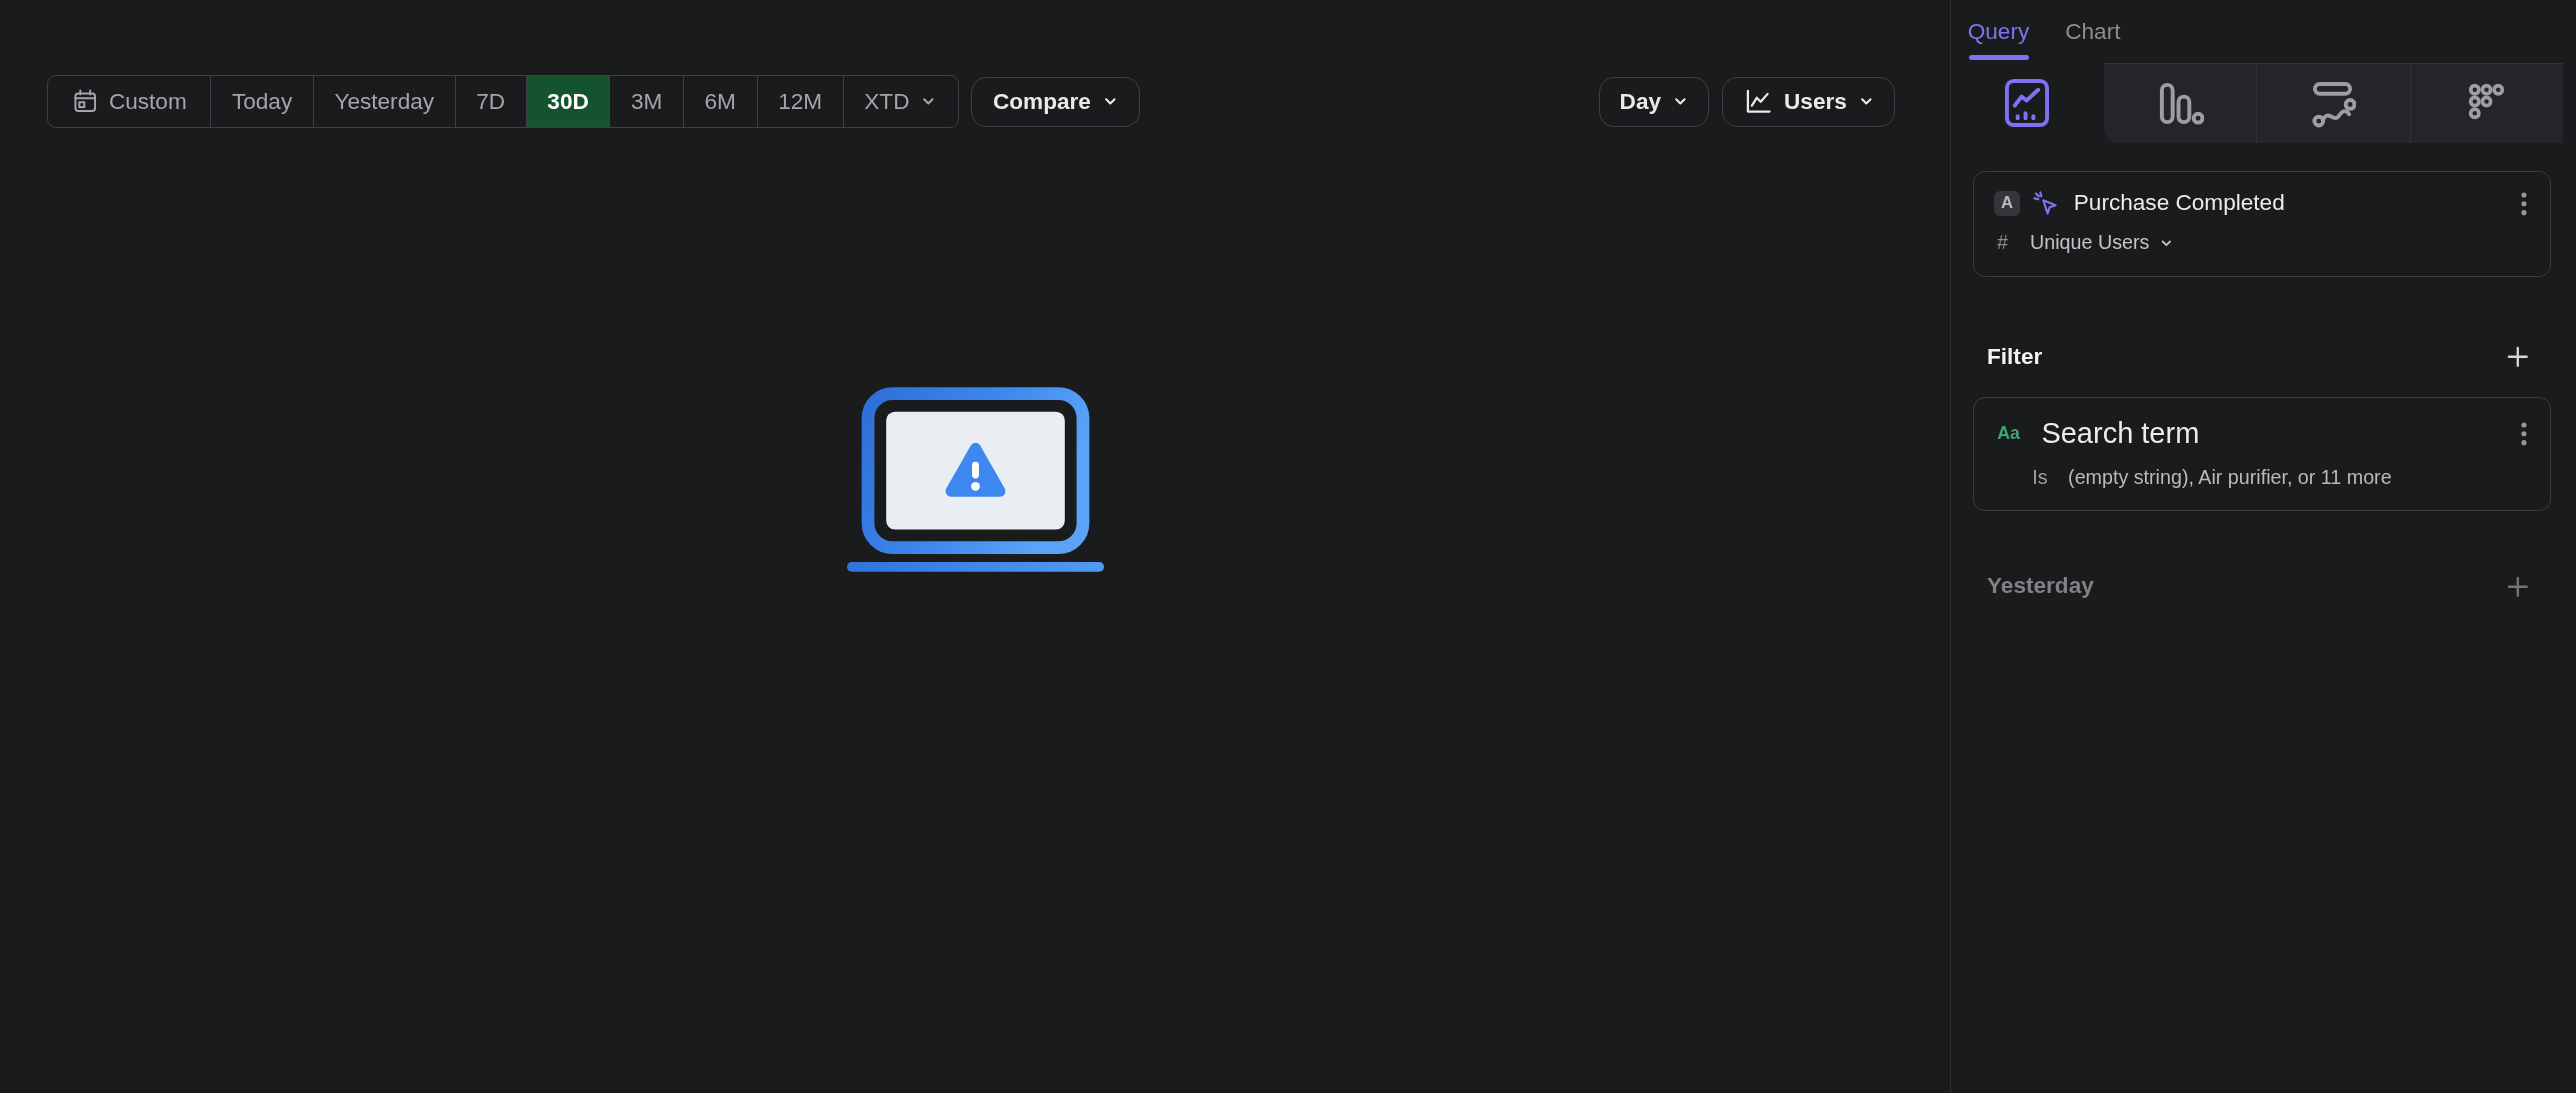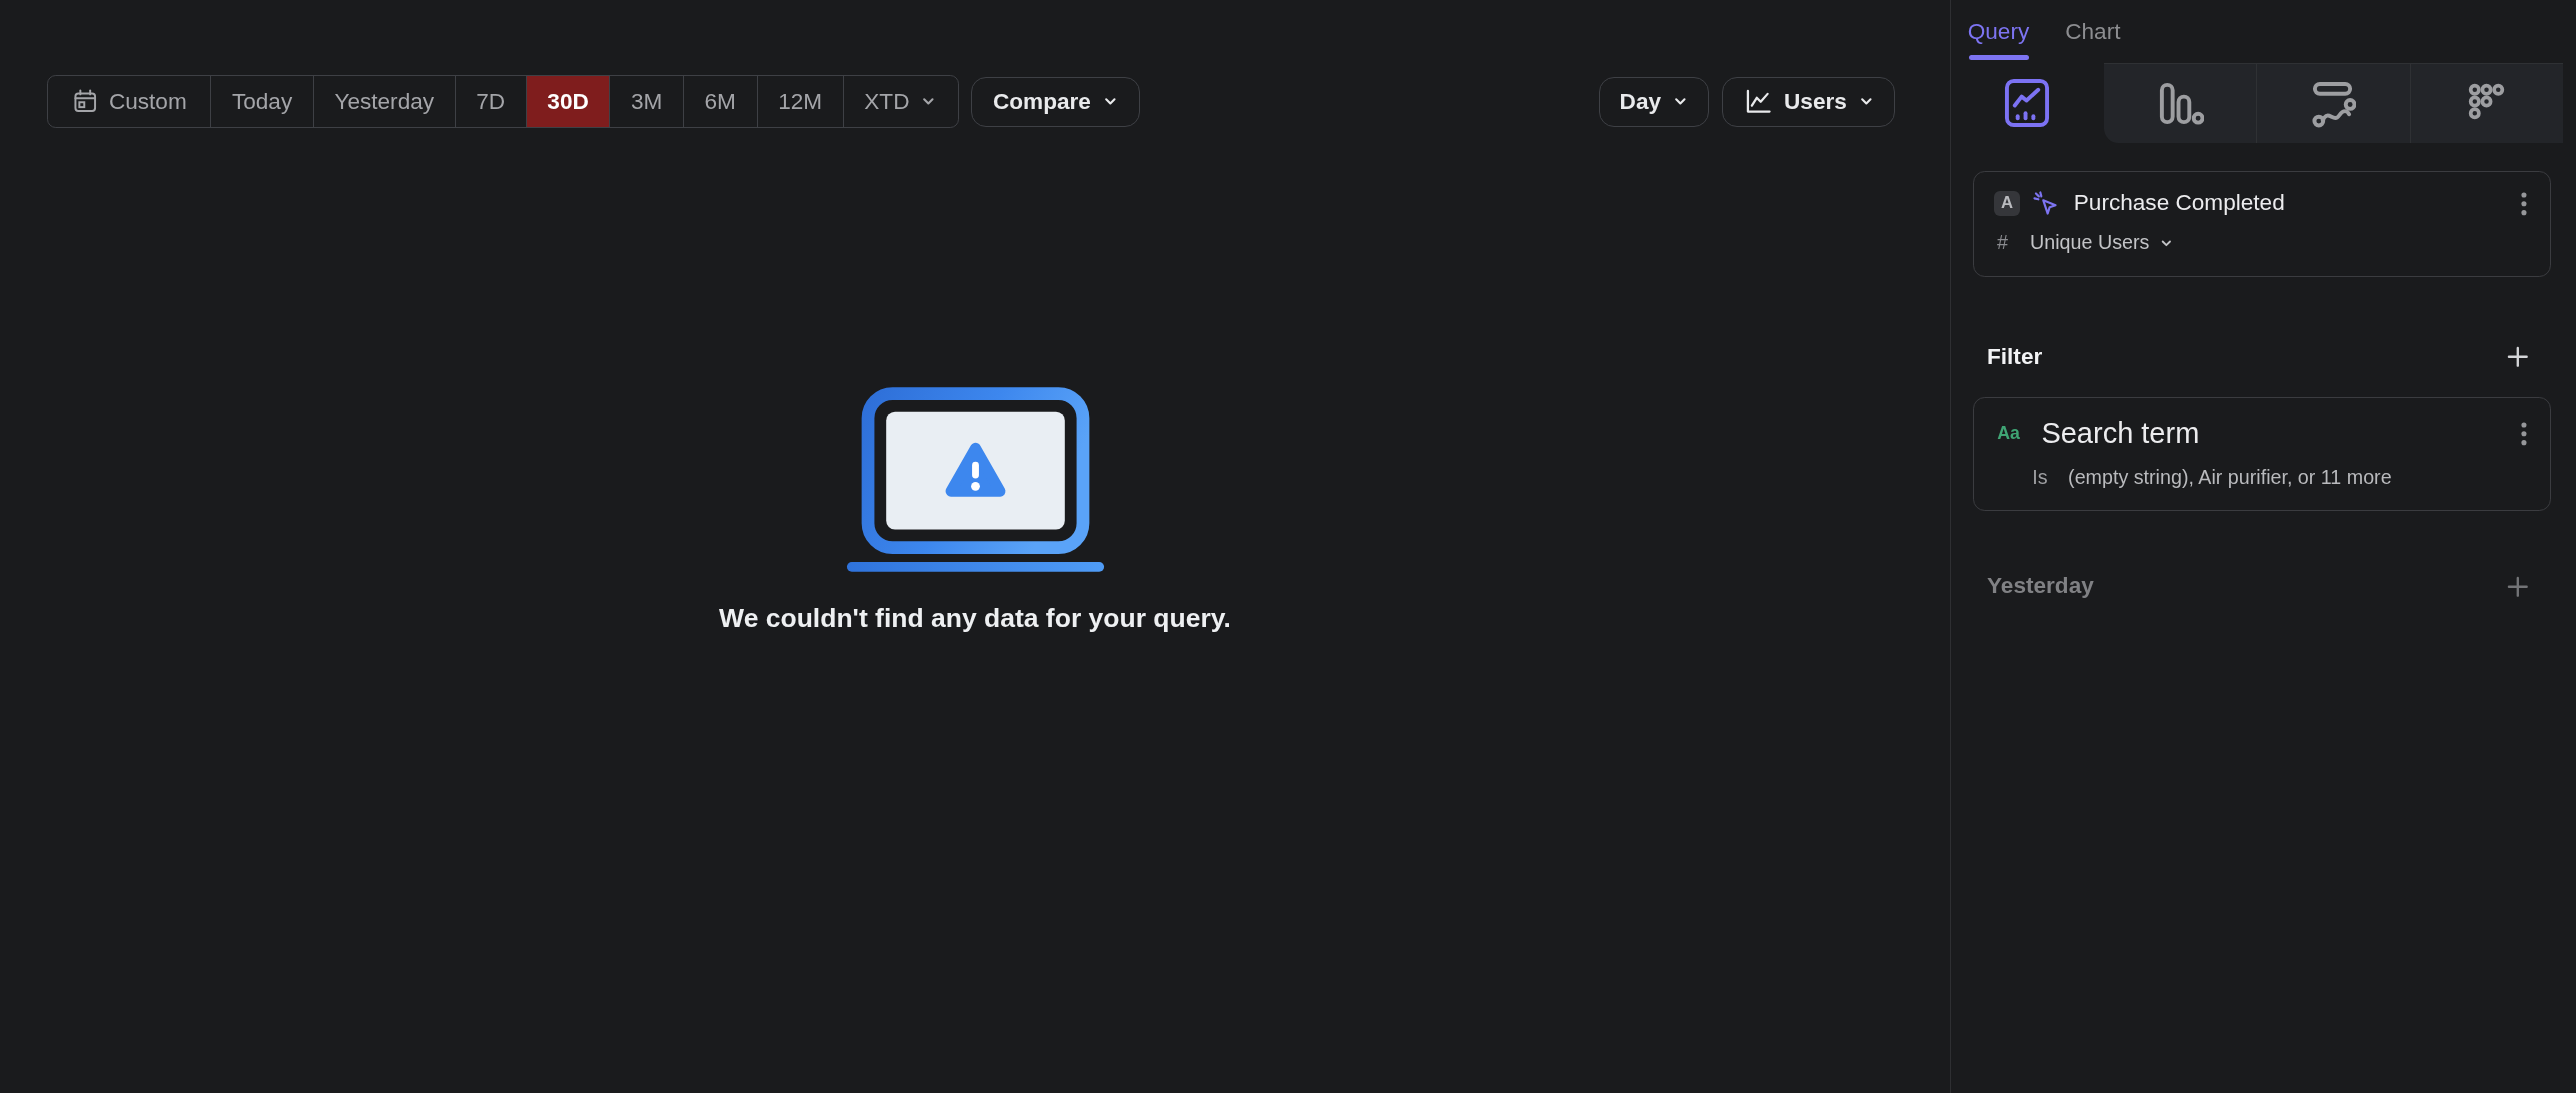--- a/index.html
+++ b/index.html
@@ -18,21 +18,21 @@
     display:flex; justify-content:space-between; align-items:center; }
   .tb-group { display:flex; align-items:center; }
 
   .segmented { display:flex; align-items:stretch; height:53px;
     border:1px solid #3e4045; border-radius:8.8px; overflow:hidden; }
   .seg-btn { display:flex; align-items:center; justify-content:center; gap:10.8px;
     padding:0 20.6px; font-size:22.6px; color:#a4a5a9; background:transparent;
     border:none; border-left:1px solid #3e4045; cursor:pointer; white-space:nowrap;
     font-family:inherit; }
   .seg-btn:first-child { border-left:none; padding:0 23.6px; }
-  .seg-btn.selected { background:#7f1d1d; color:#ffffff; font-weight:700; }
+  .seg-btn.selected { background:#14532d; color:#ffffff; font-weight:700; }
 
   .btn { height:50px; display:flex; align-items:center; gap:10.8px;
     border:1px solid #3e4045; border-radius:15px; padding:0 19.7px;
     font-size:22.6px; color:#e9eaec; font-weight:600; background:transparent;
     cursor:pointer; white-space:nowrap; font-family:inherit; }
   .compare-btn { margin-left:12.8px; padding:0 20.6px; }
   .line-btn { margin-left:12.8px; }
 
   .chev { flex:0 0 auto; }
 
@@ -176,21 +176,20 @@
           <stop offset="1" stop-color="#4f9cf6"></stop>
         </linearGradient>
       </defs>
       <rect x="25.5" y="8.5" width="219" height="157" rx="25" fill="none" stroke="url(#lapg)" stroke-width="13"></rect>
       <rect x="44" y="27" width="182" height="120" rx="9" fill="#e9eef3"></rect>
       <polygon points="135,64 160,108 110,108" fill="#3d87ee" stroke="#3d87ee" stroke-width="11" stroke-linejoin="round"></polygon>
       <rect x="131.5" y="78" width="7" height="17" rx="3.5" fill="#ffffff"></rect>
       <circle cx="135" cy="103" r="4.5" fill="#ffffff"></circle>
       <rect x="4" y="180" width="262" height="10" rx="5" fill="url(#baseg)"></rect>
     </svg>
-    <div class="empty-title">We couldn't find any data for your query.</div>
   </div>
 
 </div>
 
 <div class="sidebar">
 
   <div class="sb-tabs">
     <div class="sb-tab active">
       <span>Query</span>
       <span class="sb-underline"></span>

